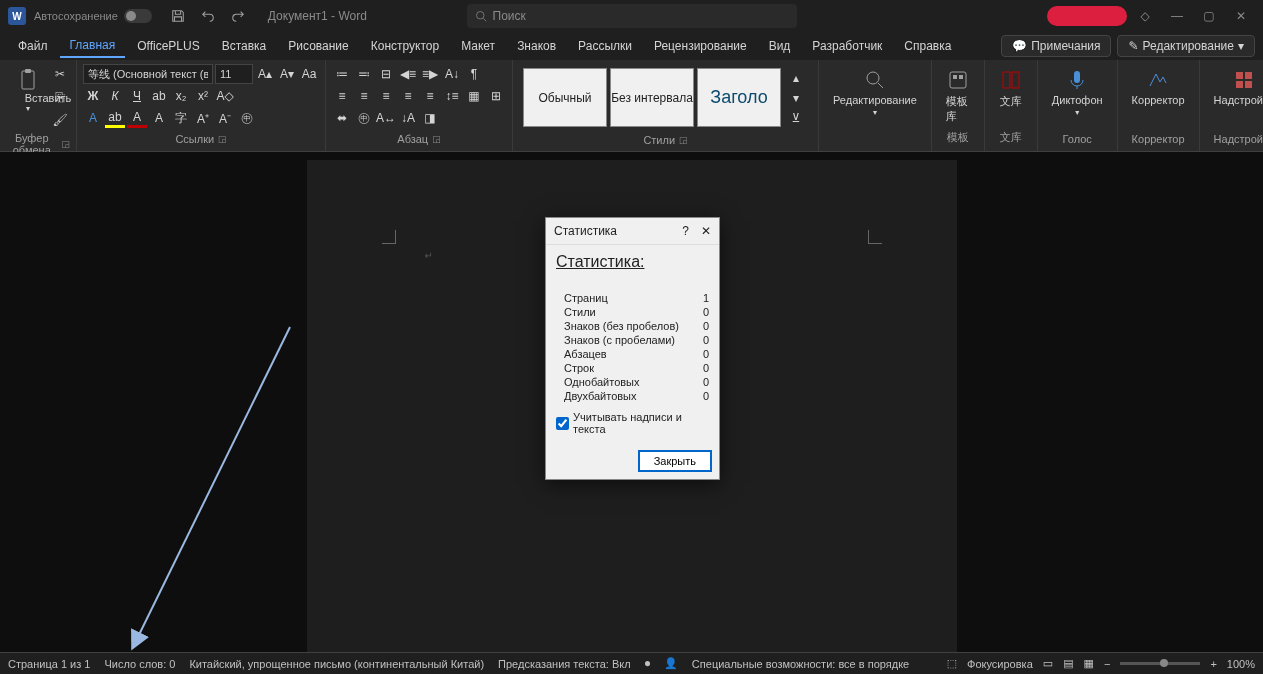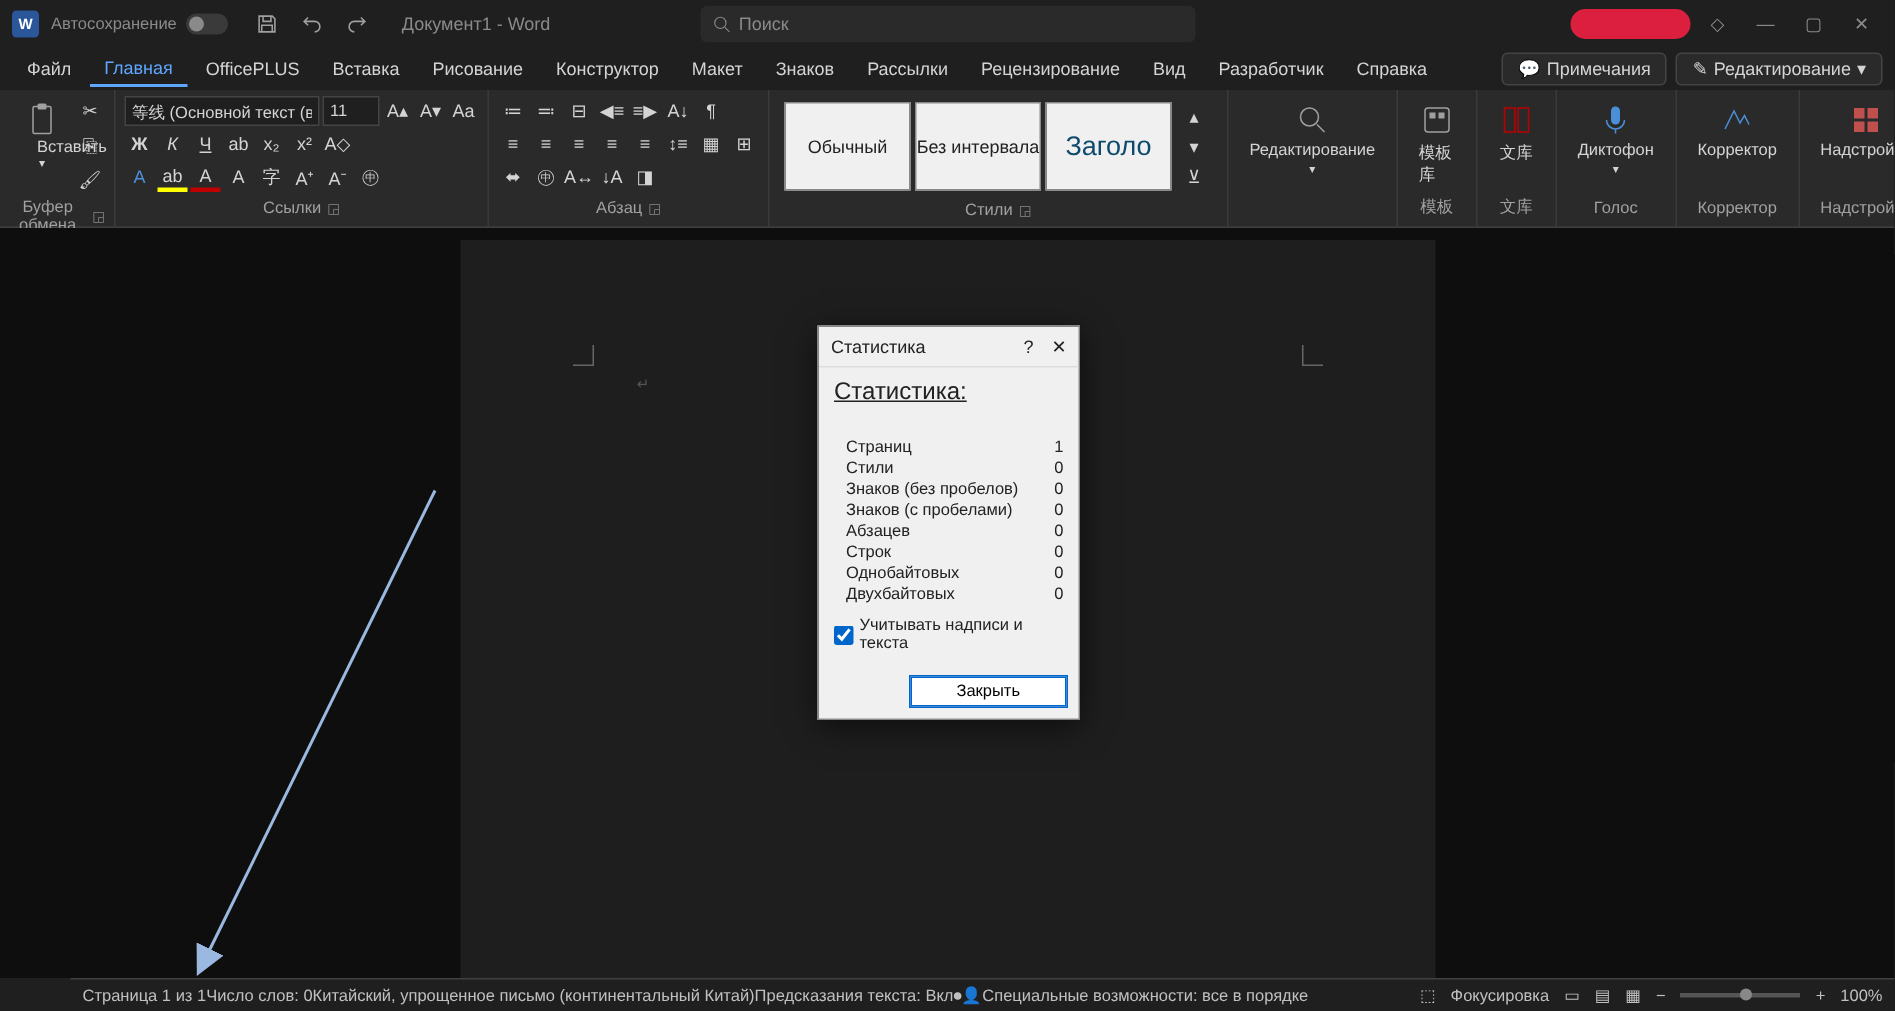--- a/index.html
+++ b/index.html
@@ -47,23 +47,23 @@
 .dialog{position:absolute;top:217px;left:545px;width:175px;background:#f0f0f0;color:#222;border:1px solid #888;box-shadow:0 4px 20px rgba(0,0,0,0.6);font-size:11px;}
 .dlg-title{display:flex;align-items:center;padding:6px 8px;border-bottom:1px solid #ddd;}
 .dlg-title span{font-size:12px;}
 .dlg-title-icons{margin-left:auto;display:flex;gap:12px;}
 .dlg-body{padding:8px 10px;}
 .dlg-heading{font-size:16px;margin-bottom:20px;text-decoration:underline;}
 .dlg-row{display:flex;justify-content:space-between;padding:1px 0 1px 8px;font-size:11px;}
 .dlg-check{display:flex;align-items:center;gap:4px;margin-top:8px;font-size:11px;}
 .dlg-check input{accent-color:#0066cc;}
 .dlg-footer{display:flex;justify-content:flex-end;padding:8px;}
-.dlg-btn{border:1px solid #0066cc;background:white;padding:3px 30px;font-size:11px;outline:1px solid #0066cc;}
+.dlg-btn{border:1px solid #0066cc;background:white;padding:3px 14px;font-size:11px;outline:1px solid #0066cc;}
 .arrow{position:absolute;top:322px;left:125px;width:170px;height:330px;pointer-events:none;}
-.statusbar{position:absolute;bottom:0;left:0;right:0;height:22px;background:#1f1f1f;border-top:1px solid #404040;display:flex;align-items:center;padding:0 8px;font-size:11px;color:#c0c0c0;margin-left:47px;}
+.statusbar{position:absolute;bottom:0;left:0;right:0;height:22px;background:#1f1f1f;border-top:1px solid #404040;display:flex;align-items:center;padding:0 8px;font-size:11px;color:#c0c0c0;gap:14px;}
 .status-right{margin-left:auto;display:flex;align-items:center;gap:10px;}
 .zoom-slider{width:80px;height:3px;background:#555;position:relative;}
 .zoom-slider::after{content:"";position:absolute;width:8px;height:8px;background:#888;border-radius:50%;top:-3px;left:50%;}
 .dlauncher{font-size:9px;color:#888;}
 </style>
 </head>
 <body>
 
 <div class="titlebar">
   <div class="app-icon">W</div>

